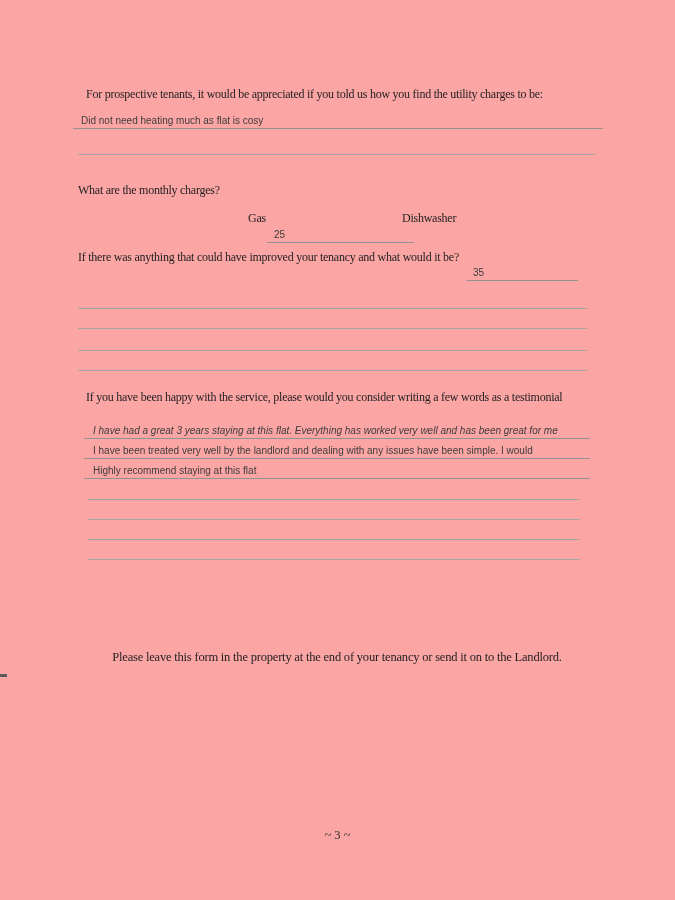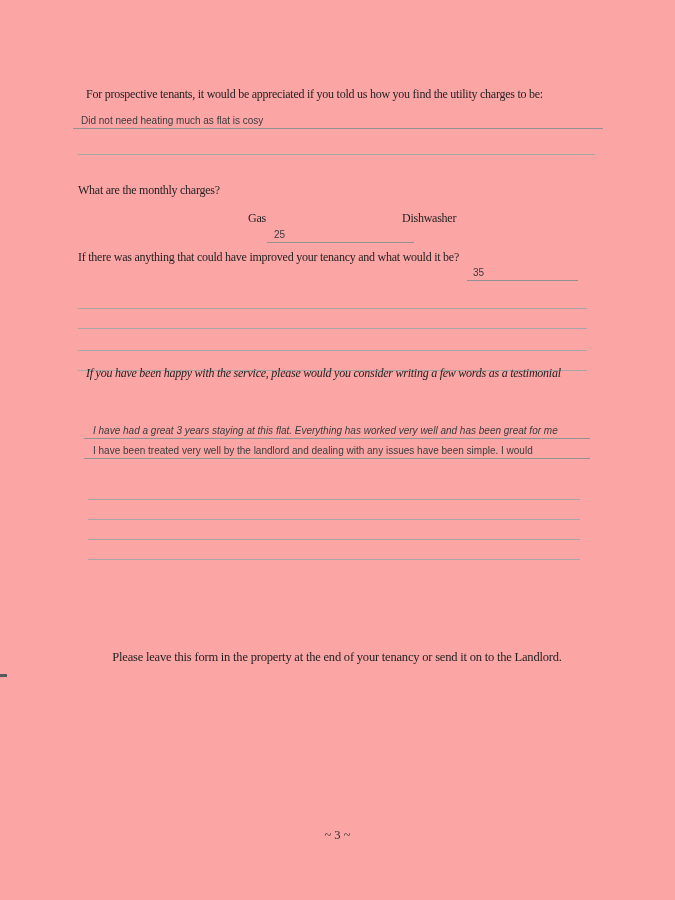--- a/index.html
+++ b/index.html
@@ -80,24 +80,25 @@
   <div class="ans-line" style="top:218px;left:467px;width:105px;padding-left:6px;margin-top:48px;">35</div>
 
   <div class="q" style="top:250px;left:78px;width:520px;">If there was anything that could have improved your tenancy and what would it be?</div>
 
 
   <div class="blank-line" style="top:308px;left:78px;width:509px;"></div>
   <div class="blank-line" style="top:328px;left:78px;width:509px;"></div>
   <div class="blank-line" style="top:350px;left:78px;width:509px;"></div>
   <div class="blank-line" style="top:370px;left:78px;width:509px;"></div>
 
-  <div class="q" style="top:366px;left:86px;width:505px;font-style:italic;">If you have been happy with the service, please would you consider writing a few words as a testimonial</div>
+  <div class="q" style="top:390px;left:86px;width:505px;">If you have been happy with the service, please would you consider writing a few words as a testimonial</div>
 
   <div class="ans-line" style="top:424px;left:84px;width:497px;padding-left:9px;font-style:italic;">I have had a great 3 years staying at this flat. Everything has worked very well and has been great for me</div>
   <div class="ans-line" style="top:444px;left:84px;width:497px;padding-left:9px;">I have been treated very well by the landlord and dealing with any issues have been simple. I would</div>
+  <div class="ans-line" style="top:464px;left:84px;width:497px;padding-left:9px;">Highly recommend staying at this flat</div>
 
   <div class="blank-line" style="top:499px;left:88px;width:492px;"></div>
   <div class="blank-line" style="top:519px;left:88px;width:492px;"></div>
   <div class="blank-line" style="top:539px;left:88px;width:492px;"></div>
   <div class="blank-line" style="top:559px;left:88px;width:492px;"></div>
 
 
   <div class="center-text" style="top:648px;left:77px;width:520px;">Please leave this form in the property at the end of your tenancy or send it on to the Landlord.</div>
 
   <div class="edge-mark"></div>

